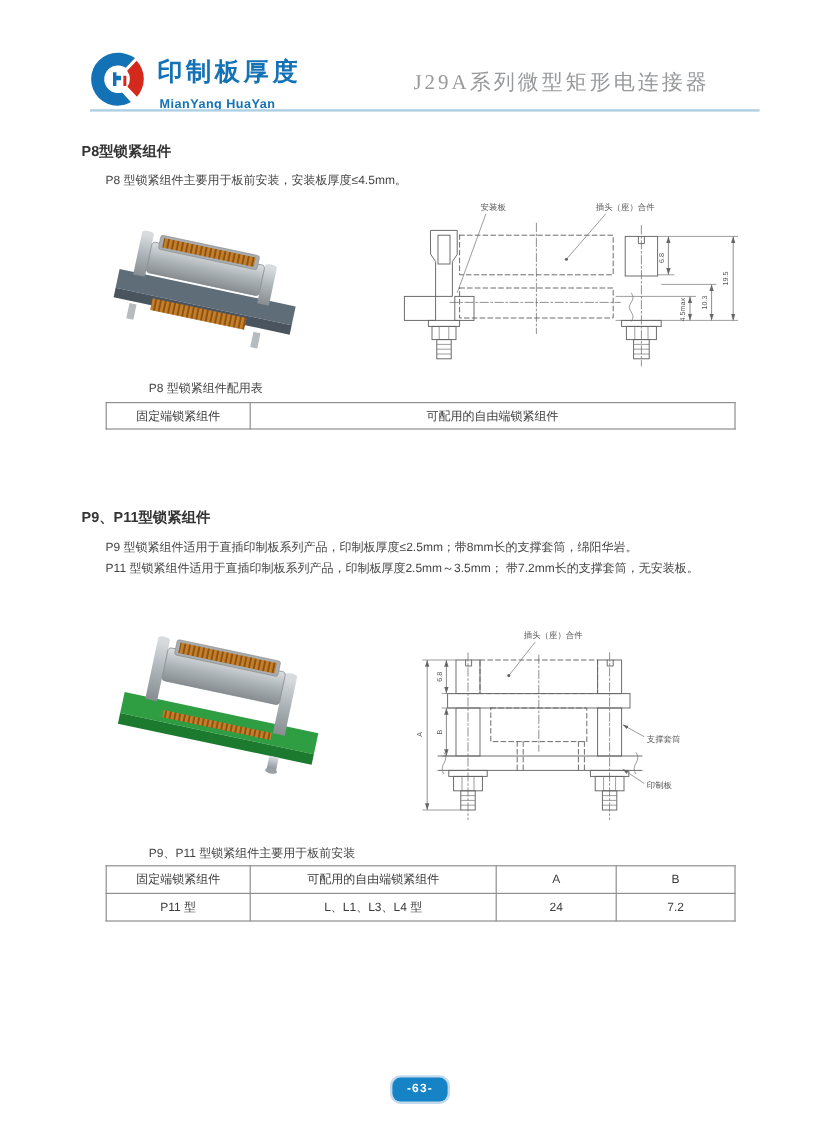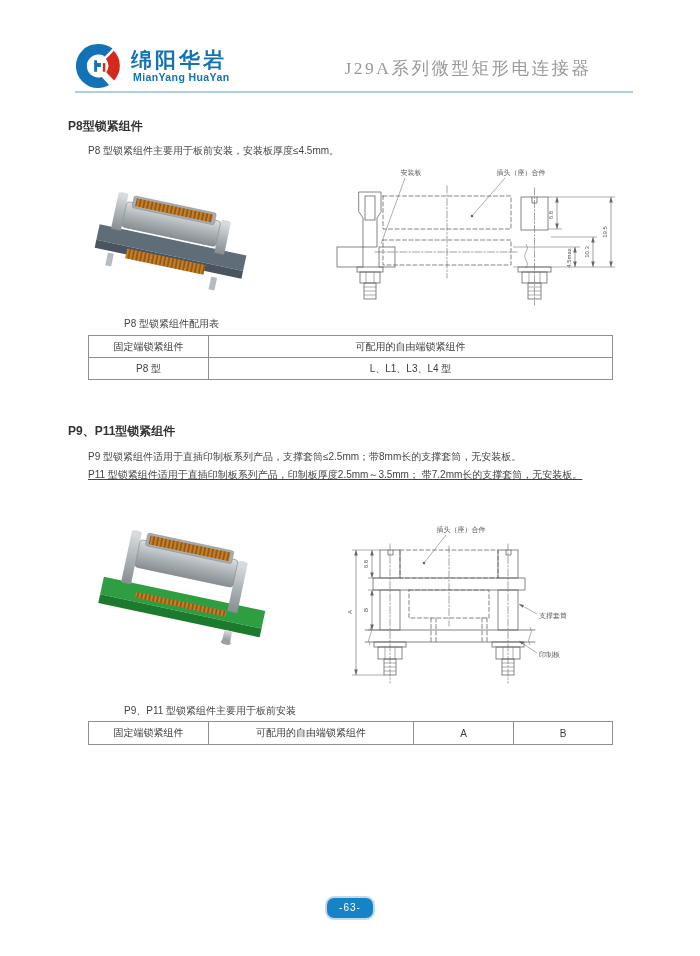--- a/index.html
+++ b/index.html
@@ -4,21 +4,21 @@
 <style>
   html,body{margin:0;padding:0;}
   body{
     width:700px;height:956px;background:#ffffff;position:relative;
     font-family:"Liberation Sans","DejaVu Sans",sans-serif;color:#3c3c3c;
     overflow:hidden;
   }
   .abs{position:absolute;}
   
   .logo-cn{font-size:21px;font-weight:bold;color:#1371b5;letter-spacing:3px;}
-  .logo-en{font-size:10.5px;font-weight:bold;color:#1371b5;letter-spacing:.4px;margin-top:0;}
+  .logo-en{font-size:10.5px;font-weight:bold;color:#1371b5;letter-spacing:.4px;margin-top:10px;}
   .doc-title{
     width:336px;text-align:center;font-family:"Liberation Serif","DejaVu Serif",serif;
     font-size:17.5px;color:#97999b;letter-spacing:2.5px;
   }
   .header-rule{width:558px;height:2px;background:#aed0e2;}
   
   .sec-heading{font-size:12px;font-weight:600;color:#333;}
   .body-text{font-size:10px;color:#444;line-height:18px;}
   .tbl-caption{font-size:10px;color:#444;margin-left:36px;}
   
@@ -50,21 +50,21 @@
 
   <div class="abs" style="left:74px;top:42px;width:48px;height:48px;">
     <svg width="48" height="48" viewBox="0 0 50 50">
       <path d="M25,2 a23,23 0 1 0 0,46 c4.2,0 8.2,-1.1 11.5,-3.1 l-7.6,-8.4 a12,12 0 1 1 3.2,-21.4 l8,-8.4 C36.6,4.2 31.2,2 25,2 Z" fill="#1371b5"></path>
       <path d="M41.5,9 l-8.2,8.6 a12,12 0 0 1 0.3,13.9 l8.2,8.7 a23,23 0 0 0 -0.3,-31.2 Z" fill="#d42a1d"></path>
       <circle cx="24.5" cy="25" r="7.5" fill="#ffffff"></circle>
       <path d="M21,19 v12 h3 v-5 h4 v-4 h-4 v-3 z" fill="#1371b5"></path>
       <path d="M30,22 v9 h2.6 v-9 z" fill="#d42a1d"></path>
     </svg>
   </div>
-  <div class="abs logo-cn" style="left:131px;top:46px;">绵阳华岩</div>
+  <div class="abs logo-cn" style="left:131px;top:46px;">印制板厚度</div>
   <div class="abs logo-en" style="left:133px;top:71px;">MianYang HuaYan</div>
   <div class="abs doc-title" style="left:300px;top:56px;">J29A系列微型矩形电连接器</div>
   <div class="abs header-rule" style="left:75px;top:91px;"></div>
 
   <div class="abs sec-heading" style="left:68px;top:118px;">P8型锁紧组件</div>
   <div class="abs body-text" style="left:88px;top:142px;">P8 型锁紧组件主要用于板前安装，安装板厚度≤4.5mm。</div>
 
   <div class="abs" style="left:90px;top:188px;">
     <svg width="168" height="106" viewBox="0 0 168 106">
       <defs>
@@ -165,30 +165,26 @@
   <table class="spec abs" style="left:88px;top:335px;">
     <colgroup>
         <col style="width:120px">
         <col style="width:404px">
       </colgroup>
     <tbody>
         <tr>
       <td>固定端锁紧组件</td>
       <td>可配用的自由端锁紧组件</td>
     </tr>
-    <tr>
-      <td>P8 型</td>
-      <td>L、L1、L3、L4 型</td>
-    </tr>
   </tbody>
     </table>
 
   <div class="abs sec-heading" style="left:68px;top:423px;">P9、P11型锁紧组件</div>
-  <div class="abs body-text" style="left:88px;top:448px;">P9 型锁紧组件适用于直插印制板系列产品，支撑套筒≤2.5mm；带8mm长的支撑套筒，无安装板。</div>
-  <div class="abs body-text" style="left:88px;top:466px;text-decoration:underline;">P11 型锁紧组件适用于直插印制板系列产品，印制板厚度2.5mm～3.5mm； 带7.2mm长的支撑套筒，无安装板。</div>
+  <div class="abs body-text" style="left:88px;top:448px;">P9 型锁紧组件适用于直插印制板系列产品，印制板厚度≤2.5mm；带8mm长的支撑套筒，绵阳华岩。</div>
+  <div class="abs body-text" style="left:88px;top:466px;">P11 型锁紧组件适用于直插印制板系列产品，印制板厚度2.5mm～3.5mm； 带7.2mm长的支撑套筒，无安装板。</div>
 
   <div class="abs" style="left:95px;top:516px;">
     <svg width="190" height="142" viewBox="0 0 190 142">
       <defs>
         <linearGradient id="met2" x1="0" y1="0" x2="0" y2="1">
           <stop offset="0" stop-color="#dcdfe1"></stop>
             <stop offset="0.5" stop-color="#adb4b8"></stop>
             <stop offset="1" stop-color="#878d91"></stop>
         </linearGradient>
         <pattern id="pins2" width="4" height="10" patternUnits="userSpaceOnUse">
@@ -293,18 +289,24 @@
         <col style="width:100px">
         <col style="width:99px">
       </colgroup>
     <tbody>
         <tr>
       <td>固定端锁紧组件</td>
       <td>可配用的自由端锁紧组件</td>
       <td>A</td>
       <td>B</td>
     </tr>
+    <tr>
+      <td>P11 型</td>
+      <td>L、L1、L3、L4 型</td>
+      <td>24</td>
+      <td>7.2</td>
+    </tr>
   </tbody>
     </table>
 
-  <div class="abs page-badge" style="left:327px;top:898px;">-63-</div>
+  <div class="abs page-badge" style="left:327px;top:898px;font-weight:bold;">-63-</div>
 
 </div>
 
 </body></html>

